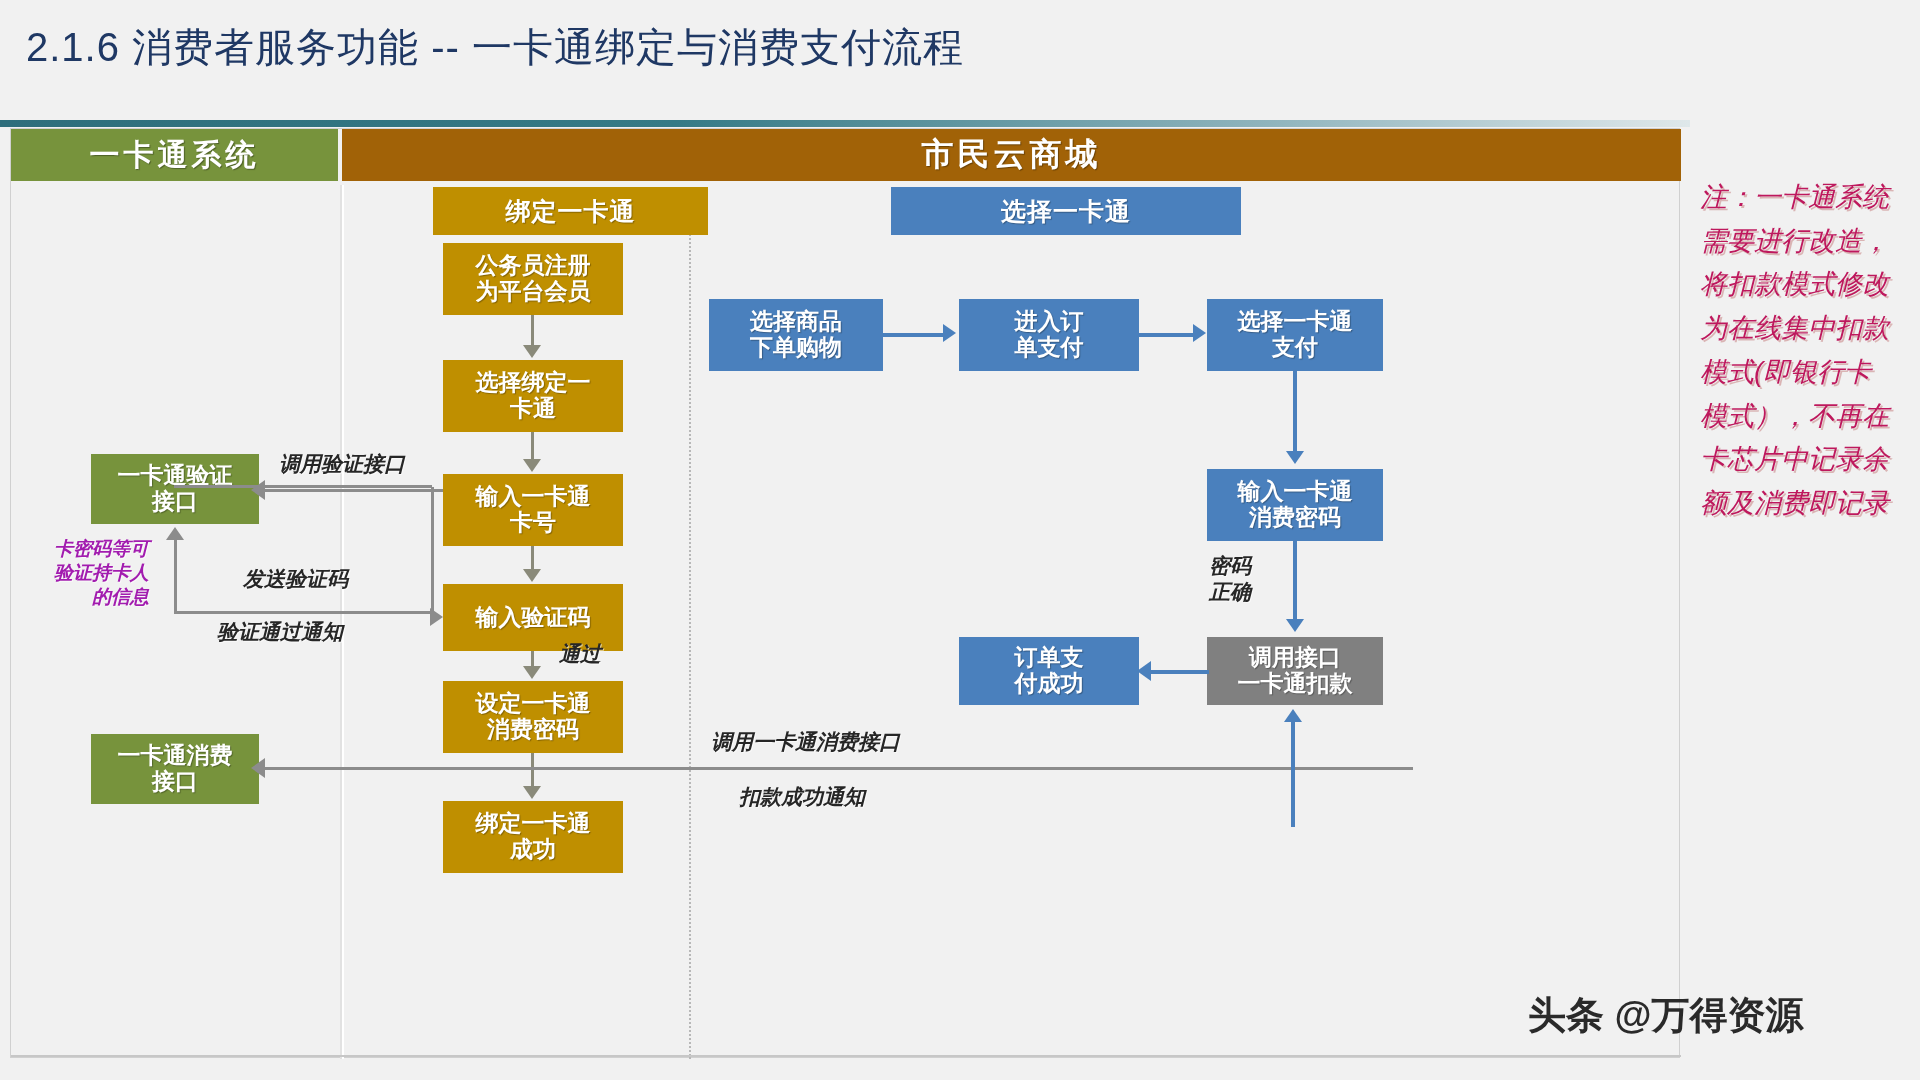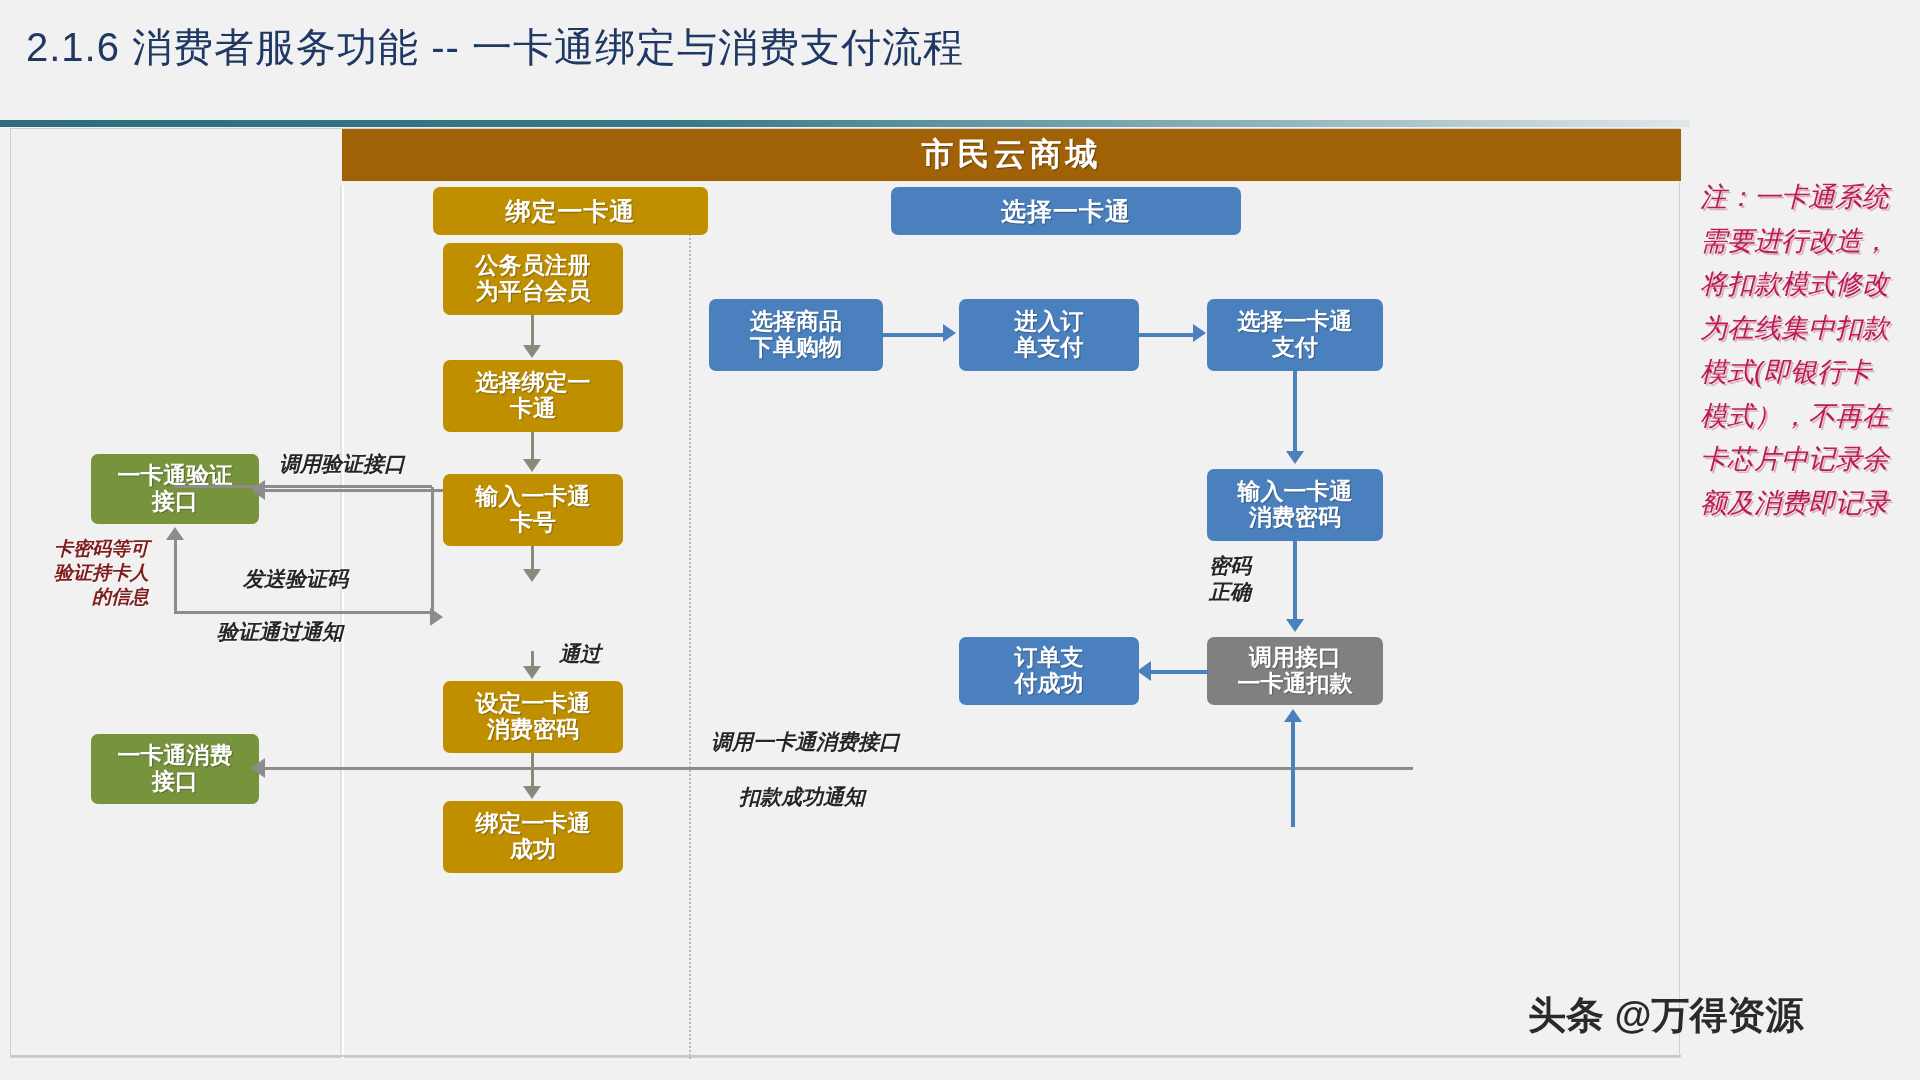--- a/index.html
+++ b/index.html
@@ -57,21 +57,21 @@
     border-left: 2px dotted #b8b8b8;
   }
   .frame-bottom {
     position: absolute; left: 0px; bottom: 0px; width: 1670px; height: 2px;
     background: #c7c7c7;
   }
 
   
   .node {
     position: absolute;
-    border-radius: 7px;
+    border-radius: 0;
     color: #ffffff;
     font-weight: bold;
     display: flex; align-items: center; justify-content: center;
     text-align: center;
     line-height: 1.12;
     white-space: pre-line;
     text-shadow: 1px 1px 1px rgba(0,0,0,.30);
     font-size: 23px;
   }
   .node.gold  { background: #bf8f00; }
@@ -97,21 +97,21 @@
   .ar-r.b { border-left-color: #4a80bd; }
 
   
   .elabel {
     position: absolute;
     font-style: italic; font-weight: bold;
     color: #262626; font-size: 21px;
     white-space: pre-line; line-height: 1.25;
     text-shadow: 1px 1px 0 rgba(255,255,255,.6);
   }
-  .elabel.pink { color: #7f1d1d; font-size: 19px; text-align: right; }
+  .elabel.pink { color: #a21caf; font-size: 19px; text-align: right; }
 
   
   .note {
     position: absolute; left: 1700px; top: 176px; width: 196px;
     color: #be185d; font-weight: normal; font-style: italic;
     font-size: 27px; line-height: 1.62; text-align: left;
     white-space: pre-line;
     text-shadow: 2px 2px 0 rgba(150,0,0,.25);
   }
 
@@ -125,38 +125,40 @@
 </head>
 <body>
 
 <div id="root">
 
   <div class="page-title">2.1.6 消费者服务功能 -- 一卡通绑定与消费支付流程</div>
   <div class="title-rule"></div>
 
   <div class="frame">
 
+    <div class="lane-head green">一卡通系统</div>
     <div class="lane-head gray">市民云商城</div>
 
     <div class="lane-div-solid2"></div>
     <div class="lane-div-solid"></div>
     <div class="lane-div-dot"></div>
     <div class="frame-bottom"></div>
 
     <div class="node gold hdr" style="left:422px; top:58px; width:275px; height:48px;">绑定一卡通</div>
 
     <div class="node gold" style="left:432px; top:114px; width:180px; height:72px;">公务员注册
 为平台会员</div>
 
     <div class="node gold" style="left:432px; top:231px; width:180px; height:72px;">选择绑定一
 卡通</div>
 
     <div class="node gold" style="left:432px; top:345px; width:180px; height:72px;">输入一卡通
 卡号</div>
 
+    <div class="node gold" style="left:432px; top:455px; width:180px; height:67px;">输入验证码</div>
 
     <div class="node gold" style="left:432px; top:552px; width:180px; height:72px;">设定一卡通
 消费密码</div>
 
     <div class="node gold" style="left:432px; top:672px; width:180px; height:72px;">绑定一卡通
 成功</div>
 
     <div class="ln-v" style="left:520px; top:186px; height:32px;"></div>
     <div class="ar ar-d" style="left:512px; top:216px;"></div>
 

